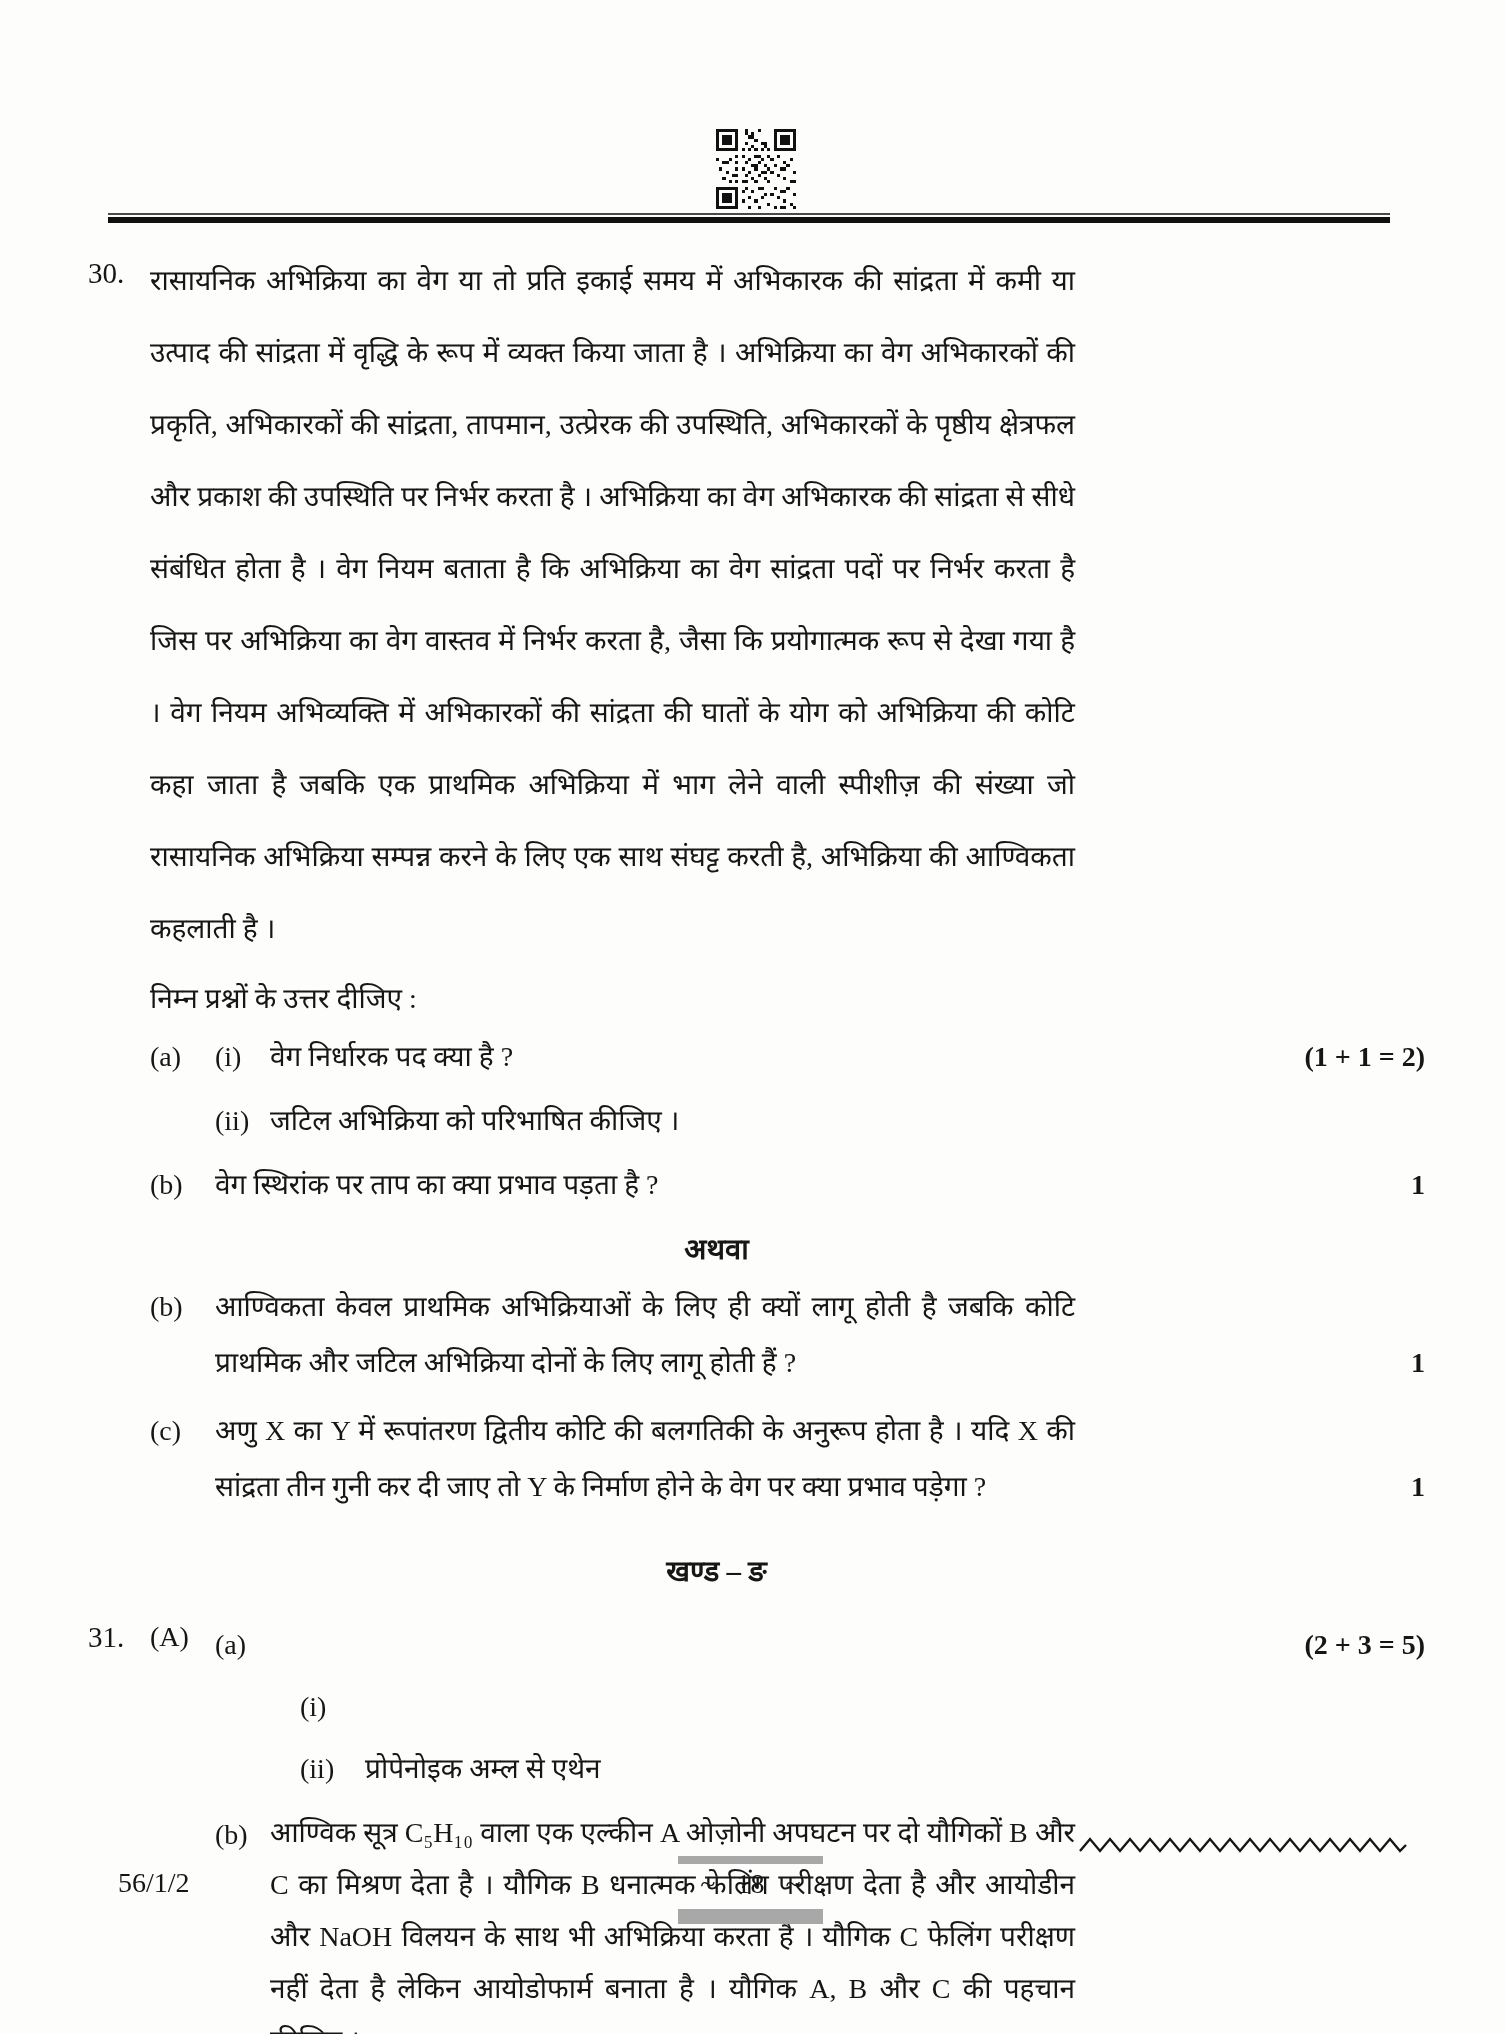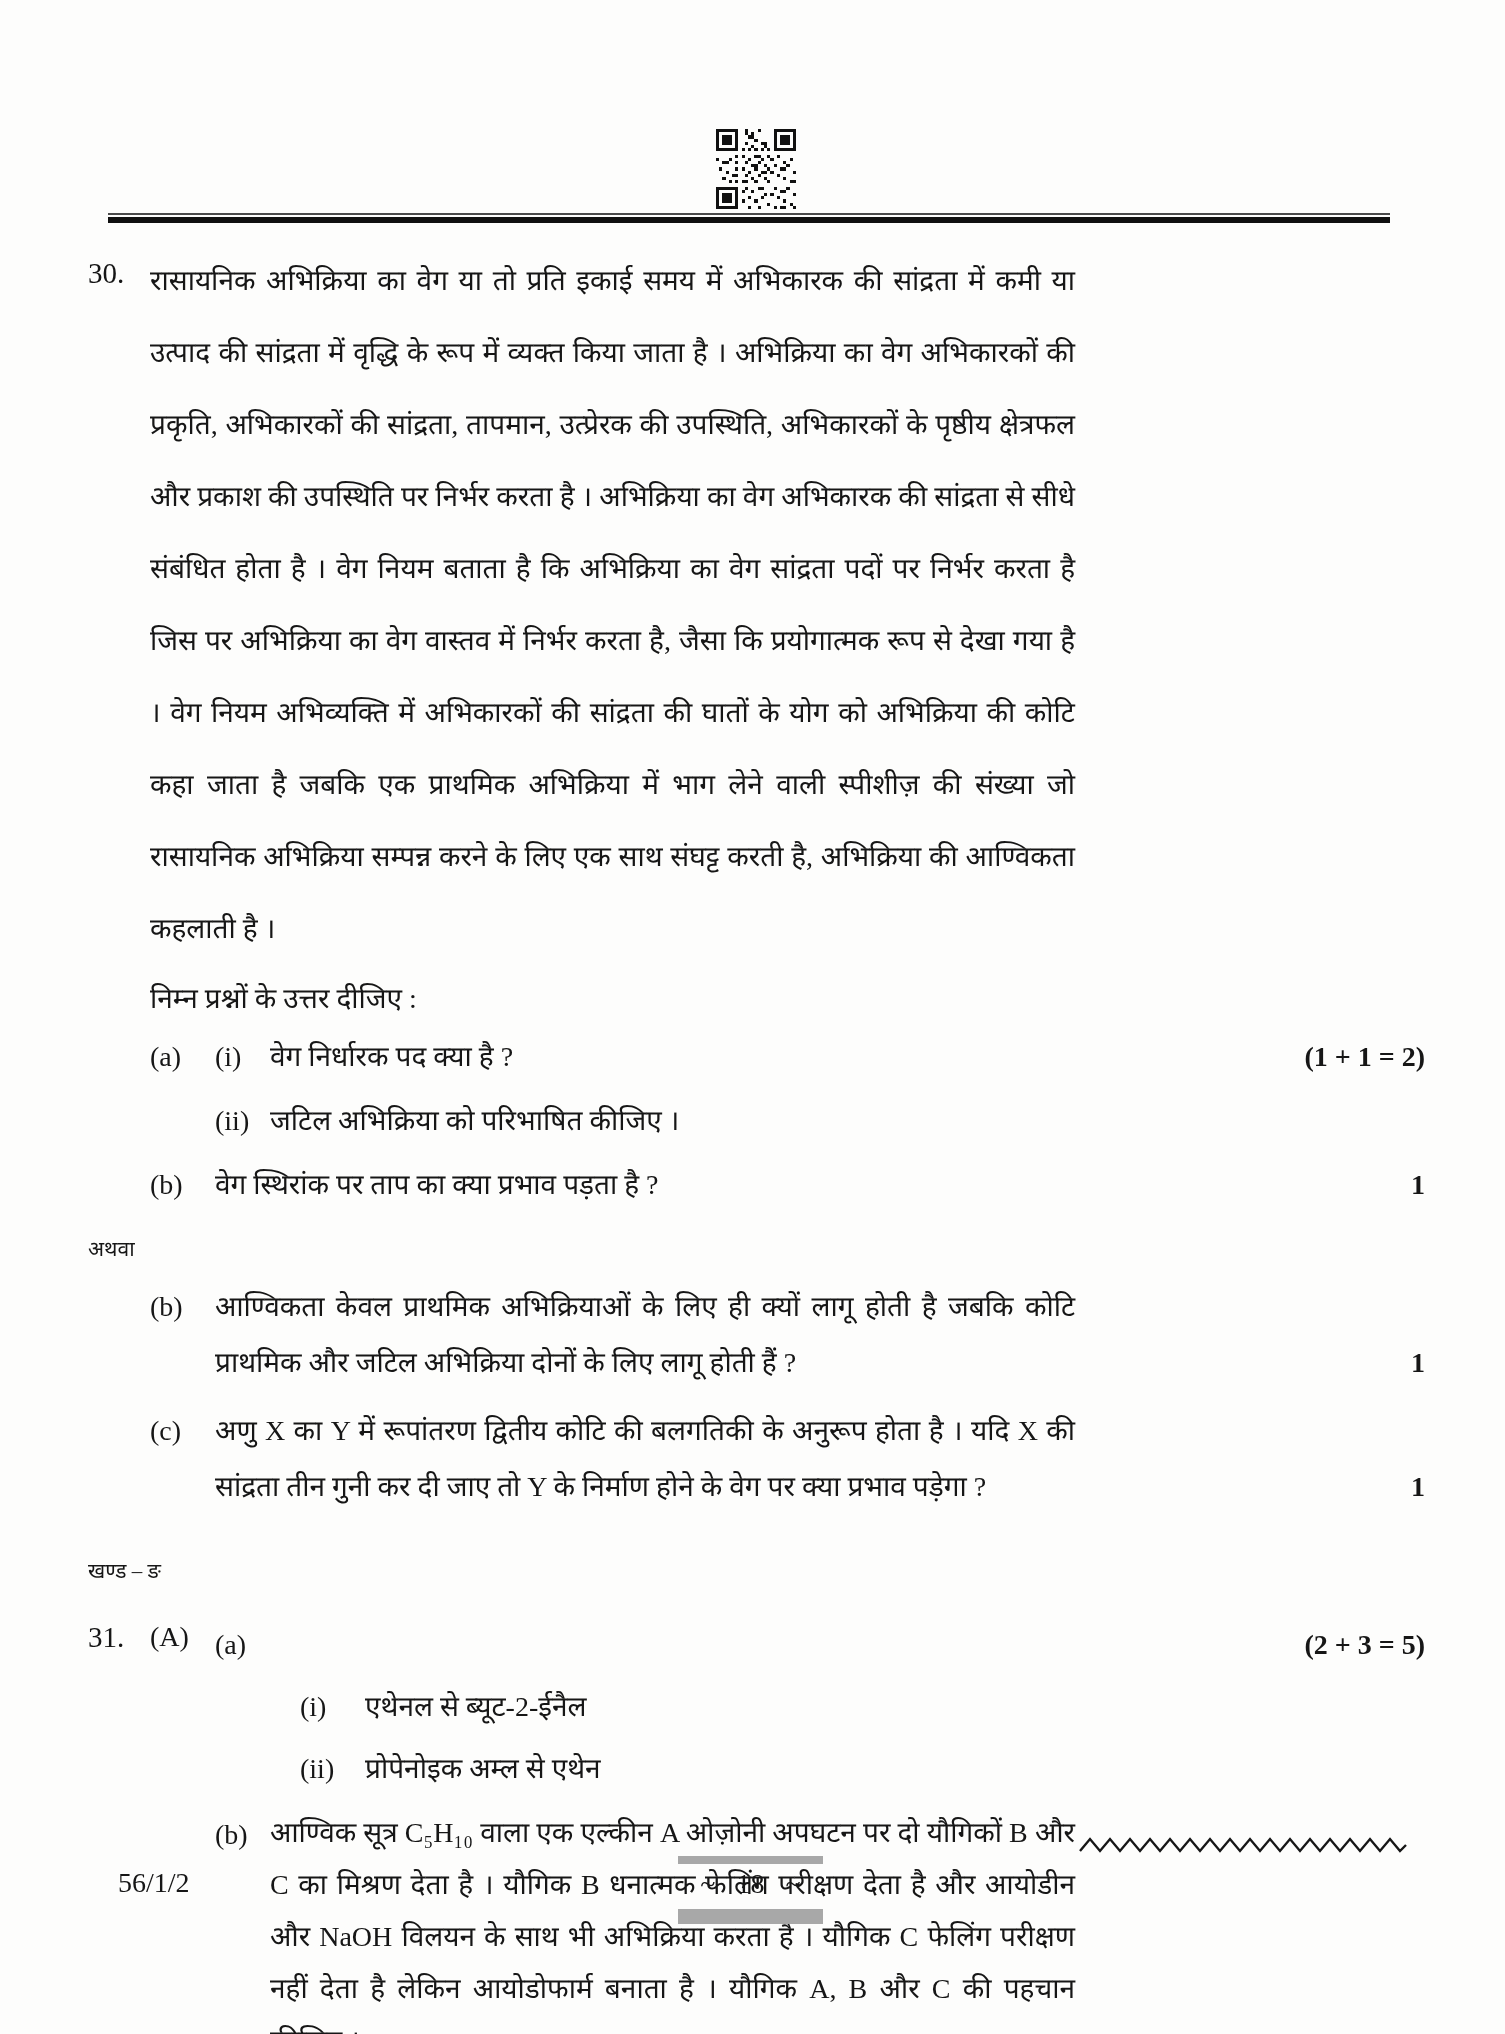--- a/index.html
+++ b/index.html
@@ -28,21 +28,21 @@
   .l1 { flex:none; width:65px; }
   .l1.w55 { width:55px; }
   .l1.w65 { width:65px; }
   .l2 { flex:none; width:55px; }
   .ptxt { flex:none; max-width:860px; }
   .j860 { width:860px; text-align:justify; }
   .j805 { width:805px; text-align:justify; line-height:52px; }
   .marks { flex:1; text-align:right; font-weight:bold; align-self:flex-end; white-space:nowrap; }
   .marks.top { align-self:flex-start; }
 
-  .center-label { width:1257px; text-align:left; font-weight:normal; font-size:21px; line-height:44px; }
+  .center-label { width:1257px; text-align:center; font-weight:bold; font-size:29px; line-height:44px; }
   .or1 { margin-top:14px; }
   .orc { margin-top:12px; }
   .section-title { margin-top:34px; }
   .q31 { margin-top:16px; }
   .sub { margin-top:6px; padding-left:85px; }
   .pb { margin-top:10px; }
   .or2 { margin-top:6px; }
 
   .wavy { position:absolute; left:1078px; top:1834px; }
   .paper-code { position:absolute; left:118px; top:1867px; font-size:28px; font-weight:normal; }
@@ -210,21 +210,20 @@
     <div class="qrow q31">
       <div class="qnum">31.</div>
       <div class="grp">(A)</div>
       <div class="qbody">
         <div class="part">
           <span class="l1 w55">(a)</span>
           <span class="marks top">(2 + 3 = 5)</span>
         </div>
         <div class="part sub">
           <span class="l1 w65">(i)</span>
-          <span class="ptxt">एथेनल से ब्यूट-2-ईनैल</span>
         </div>
         <div class="part sub">
           <span class="l1 w65">(ii)</span>
           <span class="ptxt">प्रोपेनोइक अम्ल से एथेन</span>
         </div>
         <div class="part pb">
           <span class="l1 w55">(b)</span>
           <span class="ptxt j805">आण्विक सूत्र C₅H₁₀ वाला एक एल्कीन A ओज़ोनी अपघटन पर दो यौगिकों B और C का मिश्रण देता है । यौगिक B धनात्मक फेलिंग परीक्षण देता है और आयोडीन और NaOH विलयन के साथ भी अभिक्रिया करता है । यौगिक C फेलिंग परीक्षण नहीं देता है लेकिन आयोडोफार्म बनाता है । यौगिक A, B और C की पहचान कीजिए ।</span>
         </div>
       </div>

